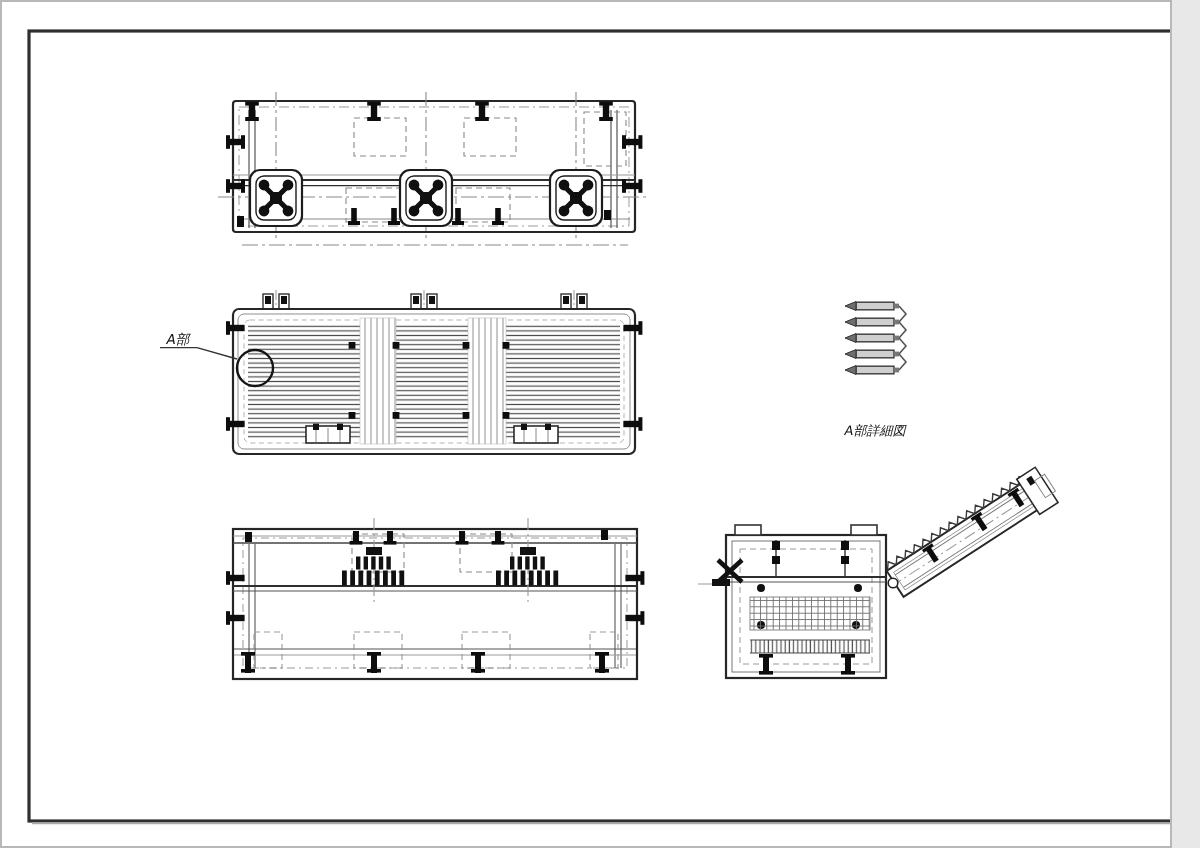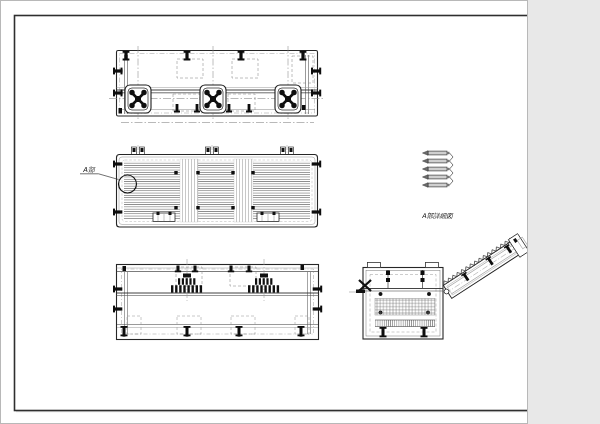--- a/index.html
+++ b/index.html
@@ -1,17 +1,17 @@
 <!DOCTYPE html>
 <html><head>
 <meta charset="utf-8">
 <style>
   html,body{margin:0;padding:0;background:#e8e8e8;}
   #canvas{
-    width:528px;height:424px;position:relative;background:#ffffff;
+    width:586px;height:424px;position:relative;background:#ffffff;
     border:1px solid #b8b8b8;box-sizing:border-box;overflow:hidden;
     font-family:"DejaVu Sans", sans-serif;
   }
   svg{display:block;}
   text{font-family:"DejaVu Sans", sans-serif;font-style:italic;fill:#111;}
 </style>
 </head>
 <body>
 
 <div id="canvas">

